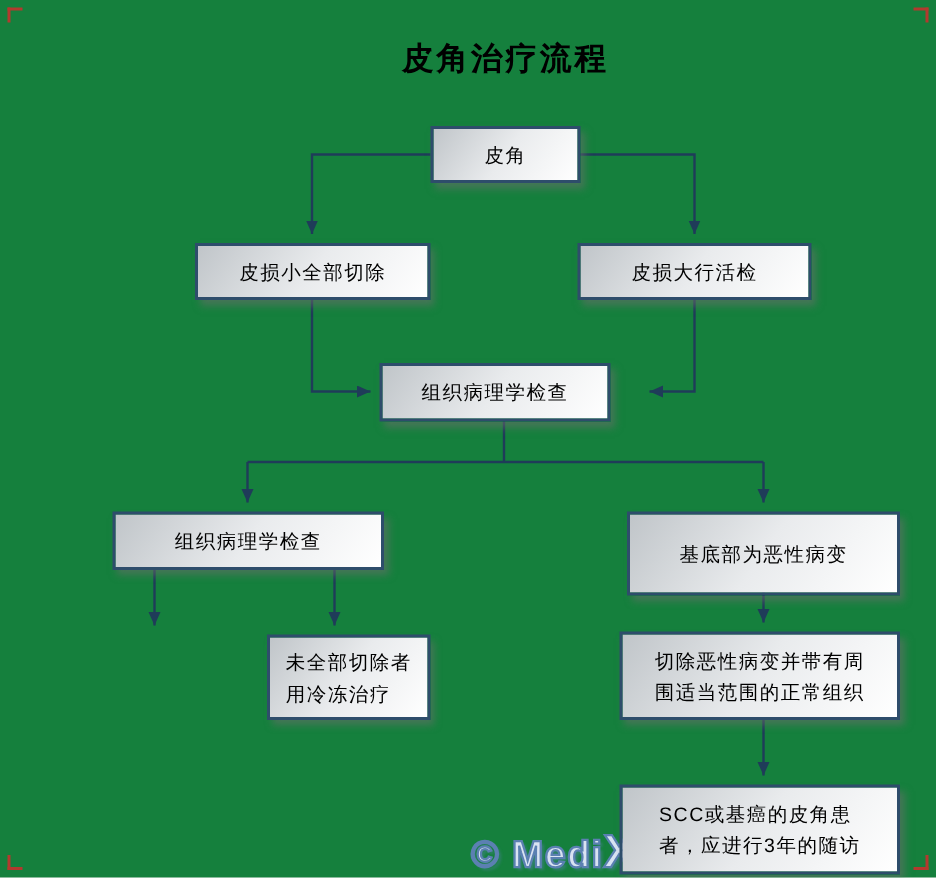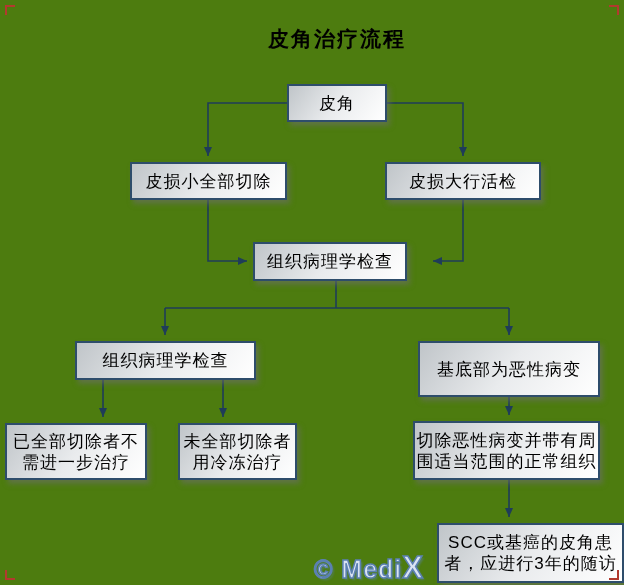--- a/index.html
+++ b/index.html
@@ -5,21 +5,21 @@
   :root{
     --border:#2e4d6b;
     --line:#1f3c59;
     --wm-fill:#d9e3f2;
     --wm-stroke:#5b80b2;
   }
   html,body{margin:0;padding:0;background:#e9e9e9;}
   #stage{
     position:relative;
     width:624px;height:585px;
-    background:#4d7c0f;
+    background:#15803d;
     overflow:hidden;
     font-family:"Liberation Sans", sans-serif;
   }
   #connector-layer{
     position:absolute;left:0;top:0;z-index:0;
   }
   .connector{
     fill:none;
     stroke:var(--line);
     stroke-width:1.6;
@@ -38,38 +38,37 @@
   }
   .flow-node{
     position:absolute;
     box-sizing:border-box;
     border:2px solid var(--border);
     background:linear-gradient(125deg,#c0c5c9 0%,#e9ebed 50%,#ffffff 100%);
     box-shadow:3px 4px 5px rgba(110,110,110,0.55);
     display:flex;
     align-items:center;
     justify-content:center;
-    text-align:center;
     white-space:pre-line;
-    font-size:17px;
+    font-size:13px;
     line-height:21px;
     color:#000;
     letter-spacing:1px;
     z-index:2;
   }
   #node-root{left:287px;top:84px;width:100px;height:38px;}
   #node-small-excision{left:130px;top:162px;width:157px;height:38px;}
   #node-large-biopsy{left:385px;top:162px;width:156px;height:38px;}
   #node-histopath{left:253px;top:242px;width:154px;height:39px;}
   #node-benign{left:75px;top:341px;width:181px;height:39px;}
   #node-malignant{left:418px;top:341px;width:182px;height:56px;}
   #node-complete{left:5px;top:423px;width:142px;height:57px;}
-  #node-incomplete{left:178px;top:423px;width:119px;height:57px;}
+  #node-incomplete{left:178px;top:423px;width:109px;height:57px;}
   #node-margin{left:413px;top:421px;width:187px;height:59px;}
-  #node-followup{left:437px;top:523px;width:187px;height:60px;}
+  #node-followup{left:413px;top:523px;width:187px;height:60px;}
   #watermark{
     position:absolute;
     left:314px;top:550px;
     z-index:1;
     font-weight:bold;
     font-size:25px;
     letter-spacing:1px;
     color:var(--wm-fill);
     -webkit-text-stroke:1.5px var(--wm-stroke);
     text-shadow:2px 2px 2px rgba(91,128,178,0.45);
@@ -116,22 +115,20 @@
   <div id="node-large-biopsy" class="flow-node">皮损大行活检</div>
 
   <div id="node-small-excision" class="flow-node">皮损小全部切除</div>
 
   <div id="node-histopath" class="flow-node">组织病理学检查</div>
 
   <div id="node-benign" class="flow-node">组织病理学检查</div>
 
   <div id="node-malignant" class="flow-node">基底部为恶性病变</div>
 
-  <div id="node-complete" class="flow-node">已全部切除者不
-需进一步治疗</div>
 
   <div id="node-incomplete" class="flow-node">未全部切除者
 用冷冻治疗</div>
 
   <div id="node-margin" class="flow-node">切除恶性病变并带有周
 围适当范围的正常组织</div>
 
   <div id="node-followup" class="flow-node">SCC或基癌的皮角患
 者，应进行3年的随访</div>
 

